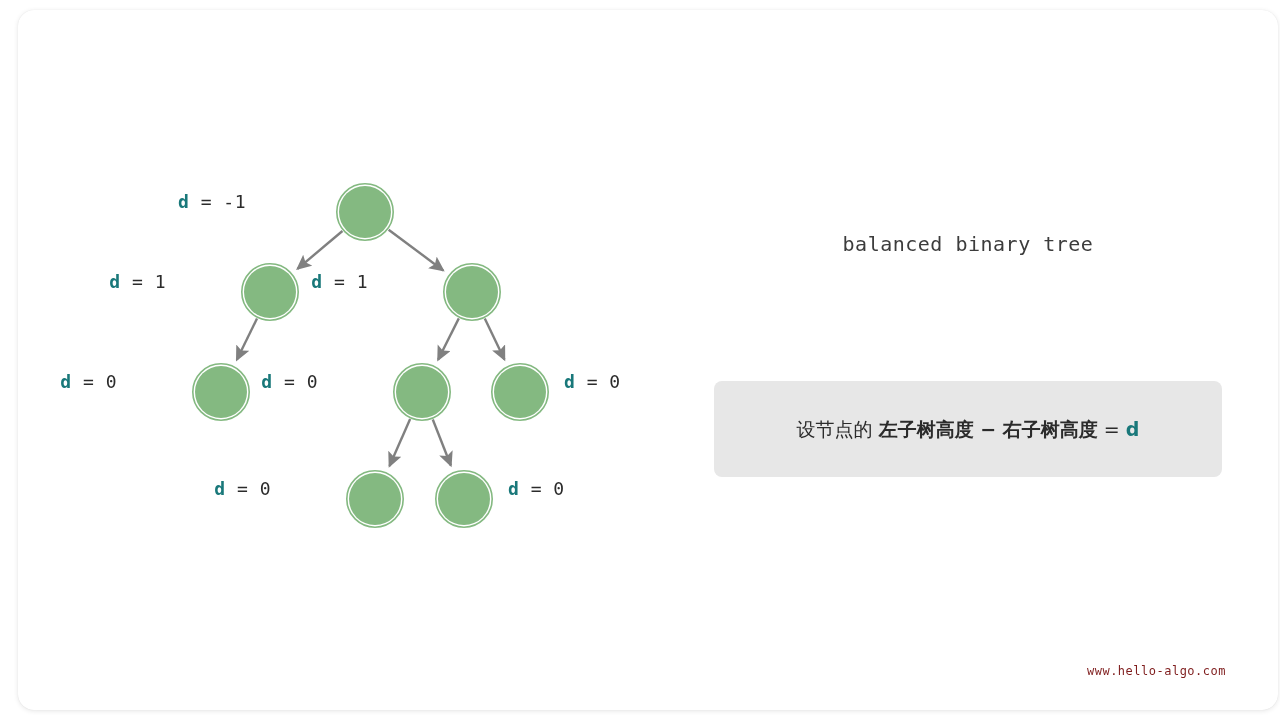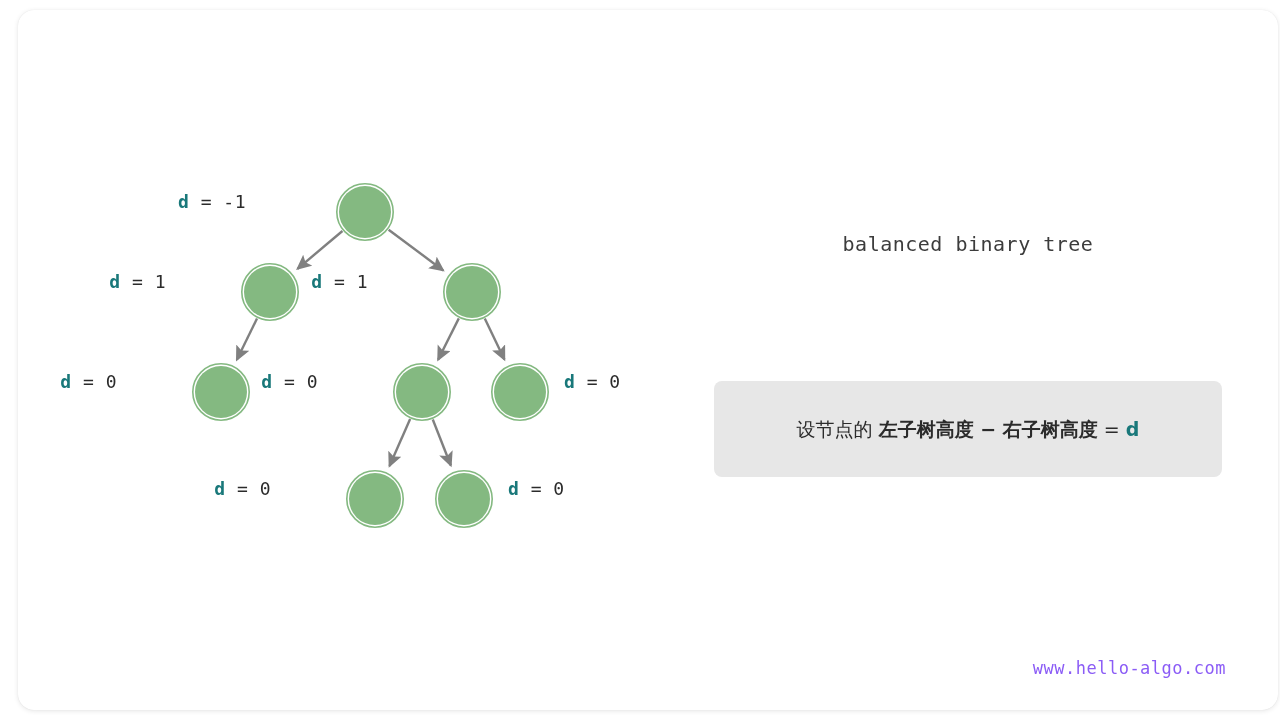--- a/index.html
+++ b/index.html
@@ -95,22 +95,22 @@
     text-align: center;
     white-space: nowrap;
   }
   .info-line .bold { font-weight: bold; }
   .info-line .var  { color: #19787a; font-weight: bold; }
   .watermark {
     position: absolute;
     right: 52px;
     bottom: 32px;
     font-family: "DejaVu Sans Mono", monospace;
-    font-size: 17px;
-    color: #8b5cf6;
+    font-size: 12px;
+    color: #7f1d1d;
     letter-spacing: 0.5px;
   }
 </style>
 </head>
 <body>
 
 <div id="root">
   <div class="card">
 
     <svg class="tree-svg" viewBox="0 0 600 420">

